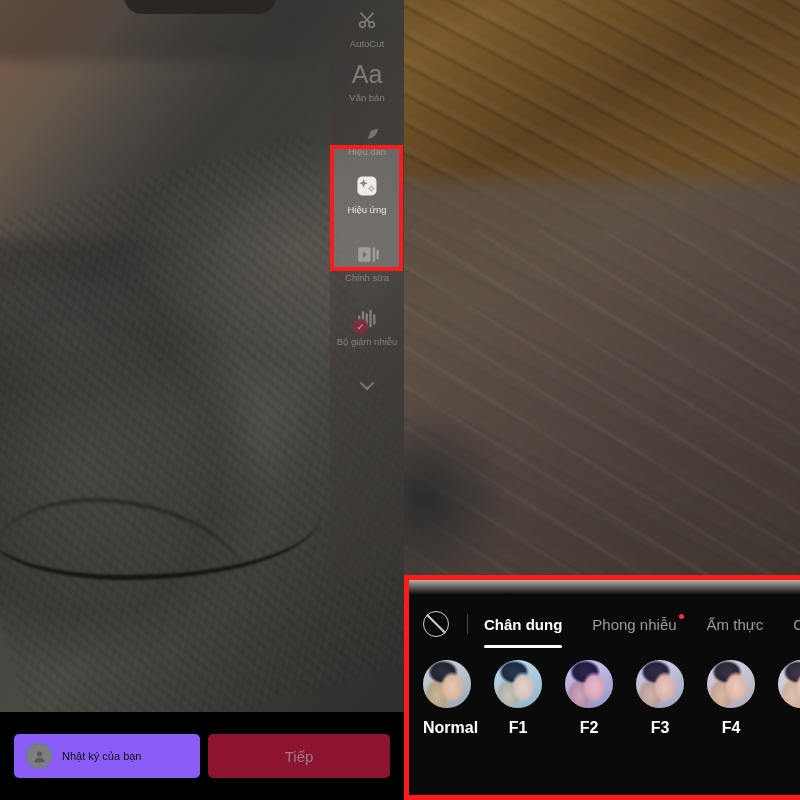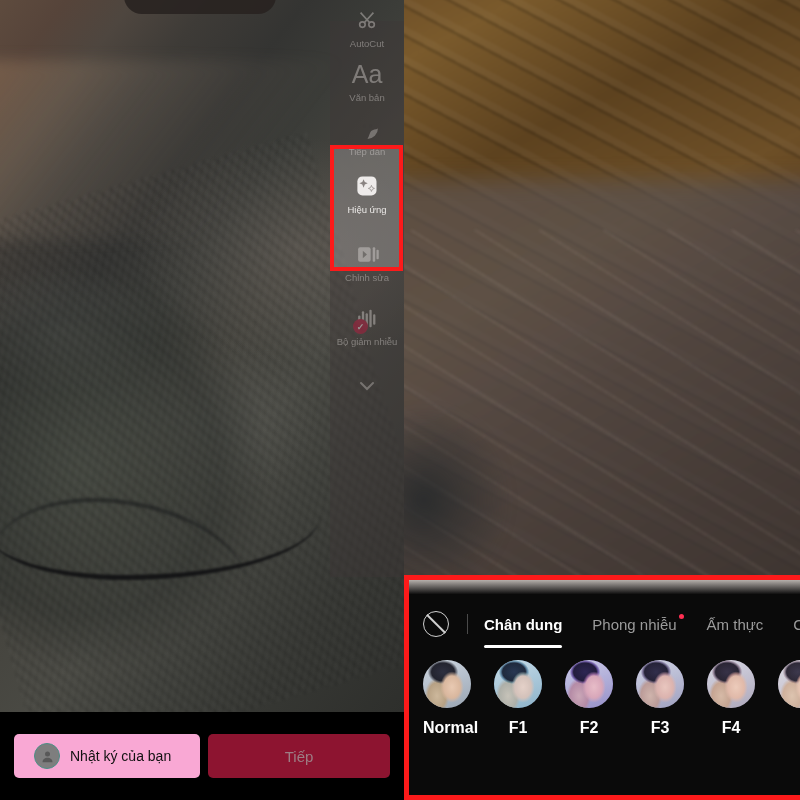--- a/index.html
+++ b/index.html
@@ -104,23 +104,23 @@
     border:4px solid #fc1a1a; background:rgba(255,255,255,.22);
     pointer-events:none; z-index:6;
   }
 
   
   #left-bottombar{
     position:absolute; left:0; bottom:0; width:404px; height:88px;
     background:#000; display:flex; align-items:center; gap:8px; padding:0 14px;
   }
   #diary-btn{
-    flex:1 1 auto; height:44px; background:#f9a8d4; border-radius:5px;
-    display:flex; align-items:center; gap:10px; padding-left:20px;
-    color:#111; font-size:14px;
+    flex:1 1 auto; height:44px; background:#8b5cf6; border-radius:5px;
+    display:flex; align-items:center; gap:10px; padding-left:12px;
+    color:#111; font-size:11px;
   }
   #diary-avatar{
     width:26px; height:26px; border-radius:50%;
     border:1.5px solid #4b8f86; background:#7e7e7e;
     display:flex; align-items:center; justify-content:center;
   }
   #next-btn{
     width:182px; height:44px; background:#8d1430; border-radius:5px;
     display:flex; align-items:center; justify-content:center;
     color:#9d7d84; font-size:15px;
@@ -263,21 +263,21 @@
       </div>
 
       <div class="tool dim">
         <div class="ic">
           <svg width="25" height="25" viewBox="0 0 24 24">
             <path d="M12 2a10 10 0 1 1 0 20c2-3 2-6 3.5-7.5S20 13 22 12A10 10 0 0 0 12 2z" fill="#cfcac7" opacity=".85"></path>
             <circle cx="9" cy="9.5" r="1.5" fill="#3f3b39"></circle>
               <circle cx="15" cy="9.5" r="1.5" fill="#3f3b39"></circle>
           </svg>
         </div>
-        <div class="tl">Tiếp dán</div>
+        <div class="tl">Hiệu dán</div>
       </div>
 
       <div class="tool bright" style="margin-top:4px;">
         <div class="ic">
           <svg width="27" height="27" viewBox="0 0 24 24">
             <rect x="3" y="3" width="17" height="17" rx="4.5" fill="#f2efed"></rect>
             <path d="M8.5 5.5l1.1 2.6 2.6 1.1-2.6 1.1L8.5 13l-1.1-2.7L4.8 9.2l2.6-1.1z" fill="#6a6260"></path>
             <path d="M15.5 11l.8 1.9 1.9.8-1.9.8-.8 1.9-.8-1.9-1.9-.8 1.9-.8z" fill="#f2efed" stroke="#6a6260" stroke-width=".6"></path>
           </svg>
         </div>

